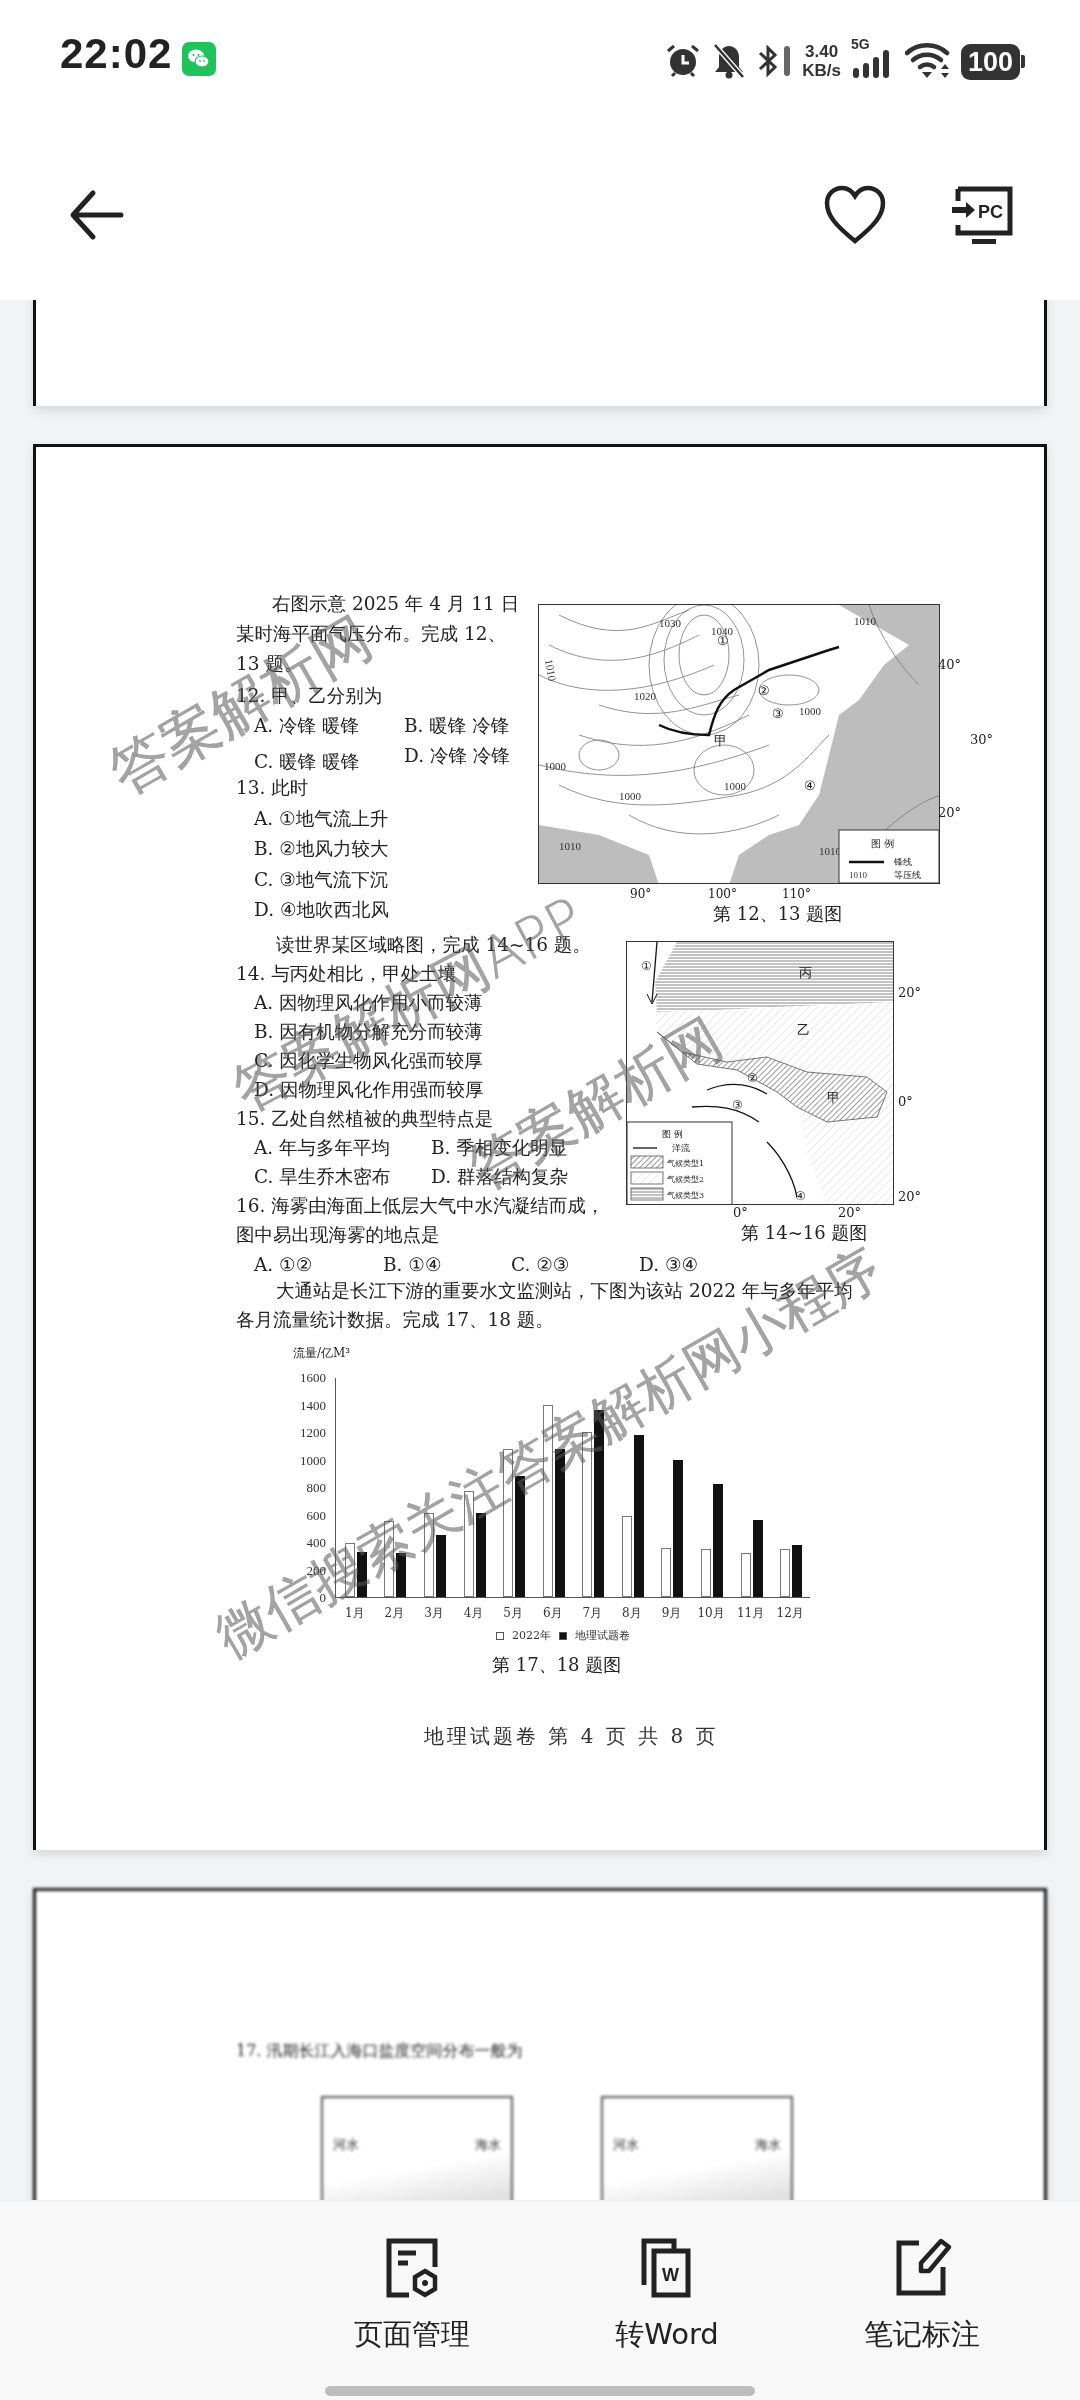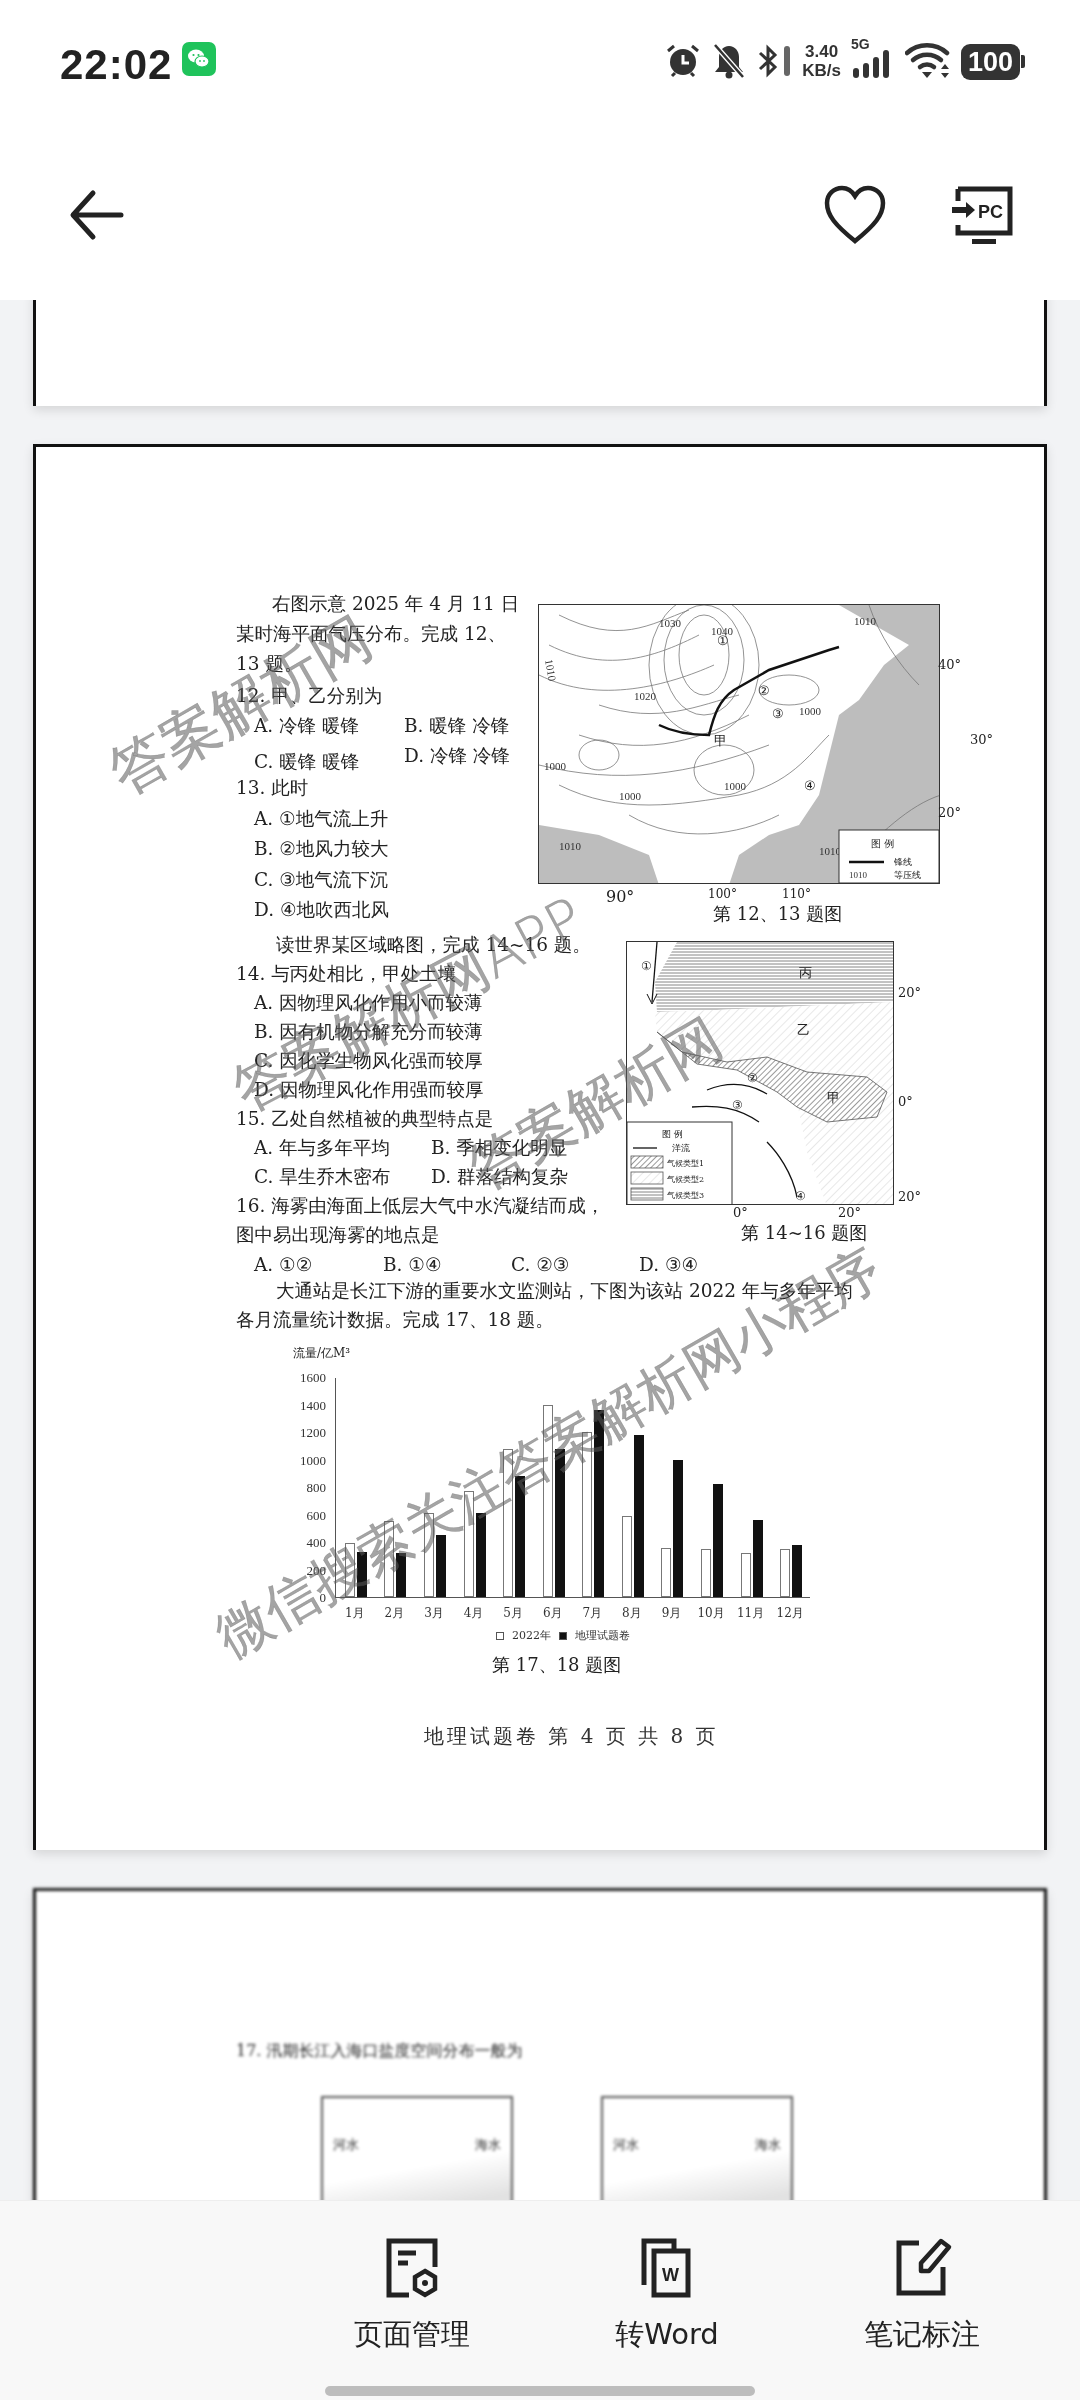--- a/index.html
+++ b/index.html
@@ -1,18 +1,18 @@
 <!DOCTYPE html>
 <html><head>
 <meta charset="utf-8">
 <style>
   * { box-sizing: border-box; margin: 0; padding: 0; }
   html, body { width: 1080px; height: 2400px; overflow: hidden; background: #f2f3f5; font-family: "DejaVu Sans", "Liberation Sans", sans-serif; color: #222; }
   .status-bar { position: absolute; top: 0; left: 0; width: 1080px; height: 120px; background: #ffffff; }
-  .status-time { position: absolute; left: 60px; top: 30px; font-size: 42px; font-weight: bold; color: #222; font-family: "Liberation Sans", sans-serif; letter-spacing: 1px; margin-top: 11px; }
+  .status-time { position: absolute; left: 60px; top: 30px; font-size: 42px; font-weight: bold; color: #222; font-family: "Liberation Sans", sans-serif; letter-spacing: 1px; }
   .wechat-badge { position: absolute; left: 182px; top: 42px; width: 34px; height: 34px; background: #1fc35b; border-radius: 7px; }
   .wechat-badge svg { width: 34px; height: 34px; }
   .status-icons { position: absolute; right: 60px; top: 36px; height: 44px; display: flex; align-items: flex-end; gap: 10px; }
   .status-icons svg { display: block; }
   .net-speed { display: flex; flex-direction: column; align-items: center; font-size: 17px; font-weight: bold; line-height: 19px; font-family: "Liberation Sans", sans-serif; color: #333; }
   .sig-wrap { position: relative; width: 44px; height: 44px; }
   .sig-5g { position: absolute; left: 0; top: 0; font-size: 14px; font-weight: bold; font-family: "Liberation Sans", sans-serif; color: #333; }
   .battery { background: #333; color: #fff; border-radius: 9px; padding: 2px 7px; font-size: 27px; font-weight: bold; font-family: "Liberation Sans", sans-serif; height: 36px; line-height: 32px; position: relative; }
   .battery::after { content: ""; position: absolute; right: -5px; top: 11px; width: 4px; height: 13px; background: #333; border-radius: 0 2px 2px 0; }
 
@@ -189,21 +189,21 @@
         <text x="332" y="242" font-family="DejaVu Serif, serif" font-size="10" fill="#222">图 例</text>
         <path d="M310 257 L345 257" stroke="#111" stroke-width="2.5"></path>
         <text x="355" y="260" font-family="DejaVu Serif, serif" font-size="9" fill="#222">锋线</text>
         <text x="310" y="273" font-family="Liberation Serif, serif" font-size="9" fill="#333">1010</text>
         <text x="355" y="273" font-family="DejaVu Serif, serif" font-size="9" fill="#222">等压线</text>
       </svg>
     </div>
     <div class="fig-caption" style="left:902px; top:210px; font-size:13px;">40°</div>
     <div class="fig-caption" style="left:902px; top:285px; font-size:13px;margin-left:32px;">30°</div>
     <div class="fig-caption" style="left:902px; top:358px; font-size:13px;">20°</div>
-    <div class="fig-caption" style="left:570px; top:440px; font-size:16px;">90°</div>
+    <div class="fig-caption" style="left:594px; top:440px; font-size:12px;">90°</div>
     <div class="fig-caption" style="left:672px; top:440px; font-size:12px;">100°</div>
     <div class="fig-caption" style="left:746px; top:440px; font-size:12px;">110°</div>
     <div class="fig-caption" style="left:677px; top:455px;">第 12、13 题图</div>
 
     <div class="q-text" style="left:240px; top:483px;">读世界某区域略图，完成 14~16 题。</div>
     <div class="q-text" style="left:200px; top:512px;">14. 与丙处相比，甲处土壤</div>
     <div class="q-text" style="left:218px; top:541px;">A. 因物理风化作用小而较薄</div>
     <div class="q-text" style="left:218px; top:570px;">B. 因有机物分解充分而较薄</div>
     <div class="q-text" style="left:218px; top:599px;">C. 因化学生物风化强而较厚</div>
     <div class="q-text" style="left:218px; top:628px;">D. 因物理风化作用强而较厚</div>

